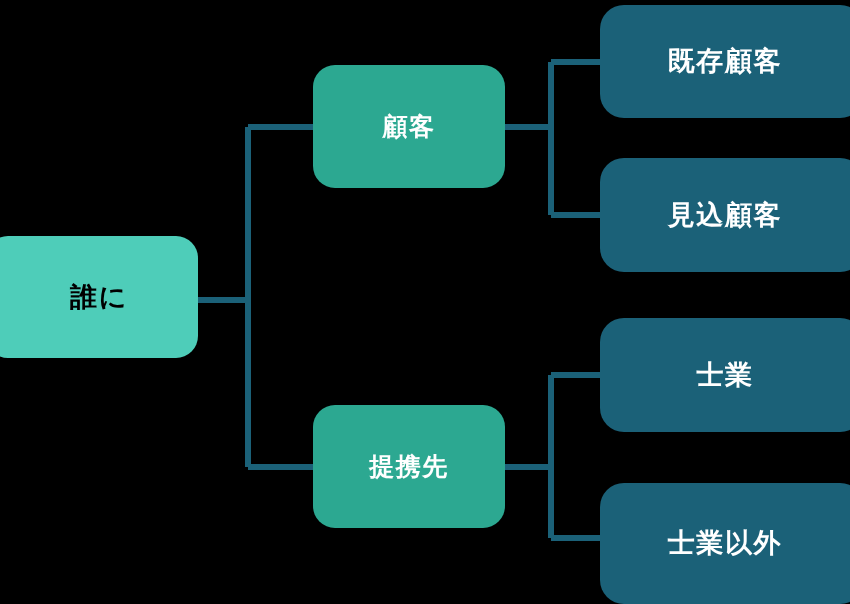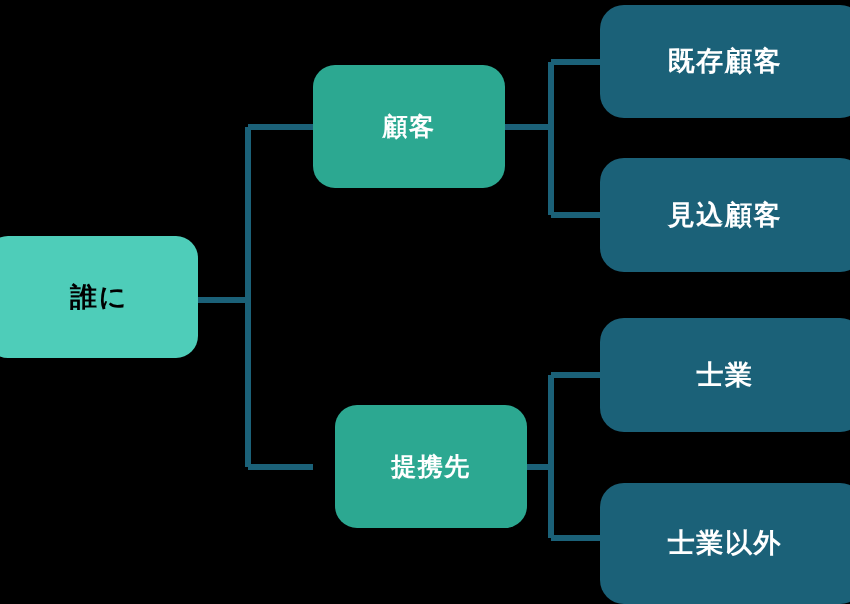--- a/index.html
+++ b/index.html
@@ -59,21 +59,21 @@
     left: 313px;
     width: 192px;
     height: 123px;
     border-radius: 22px;
     background: #2CA891;
     color: #FFFFFF;
     font-size: 25px;
     font-weight: 700;
   }
   .node.branch.b-top    { top: 65px; }
-  .node.branch.b-bottom { top: 405px; margin-left: 22px; }
+  .node.branch.b-bottom { top: 405px; }
 
   
   .node.leaf {
     left: 600px;
     width: 264px;
     border-radius: 24px;
     background: #1B6178;
     color: #FFFFFF;
     font-size: 27px;
     font-weight: 700;

